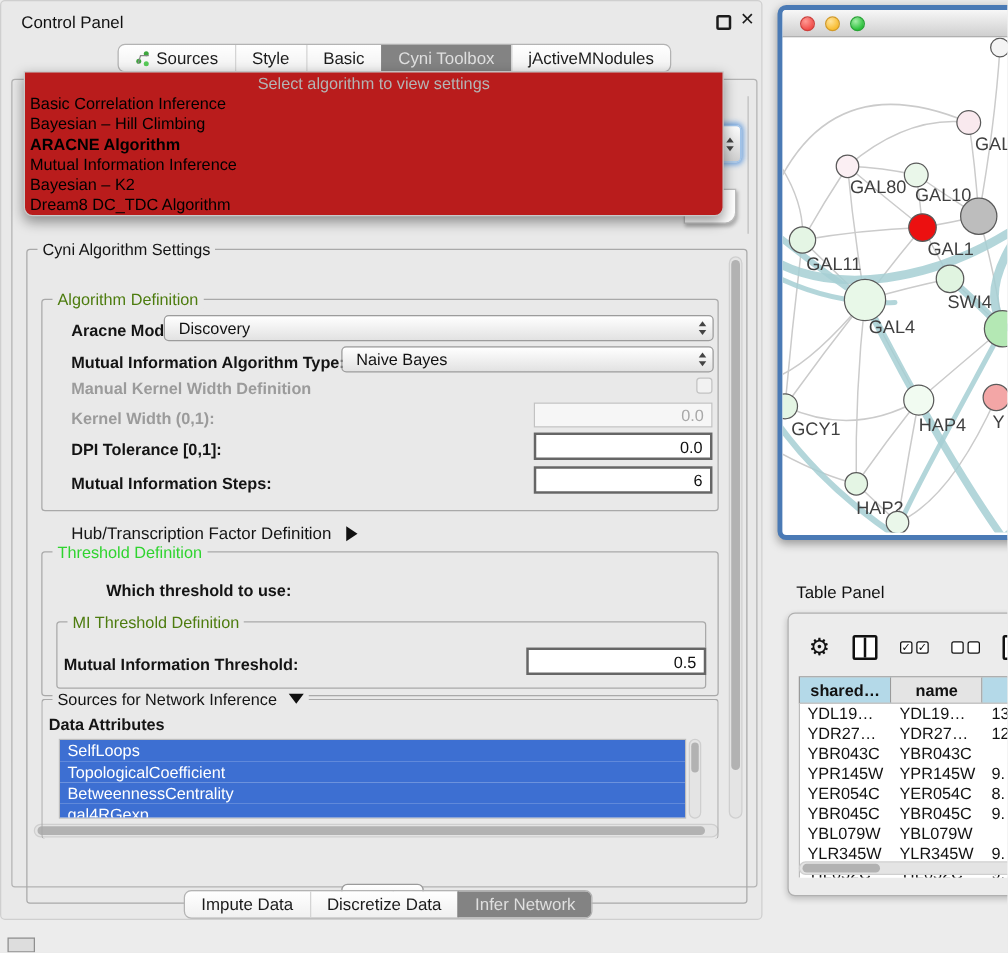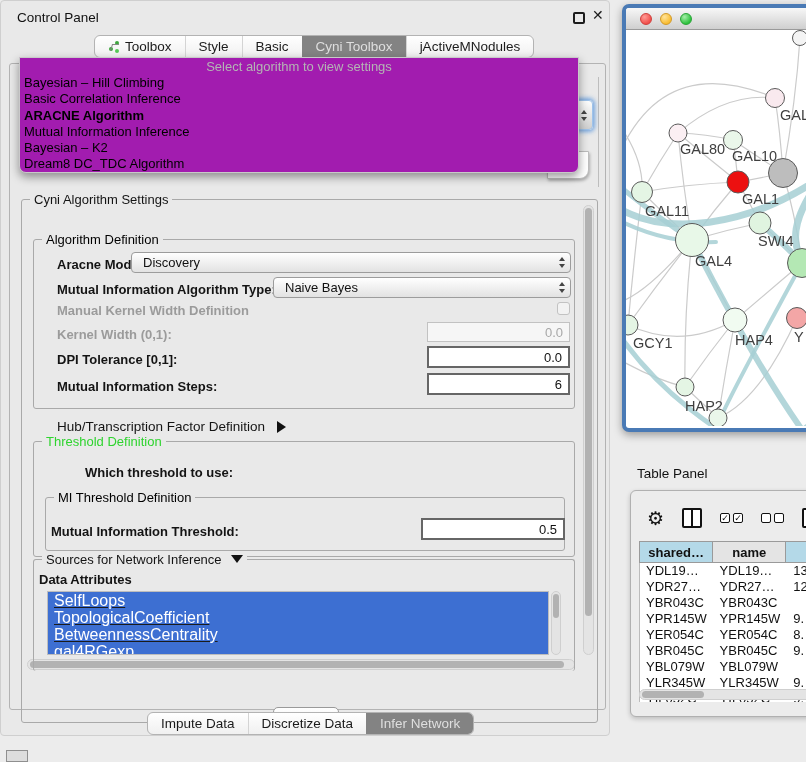--- a/index.html
+++ b/index.html
@@ -29,31 +29,31 @@
                  border:1px solid #b3b3b3;border-radius:3px;}
 
   
   .frag-line{left:597px;top:76px;width:0;height:110px;border-left:1px solid #bdbdbd;}
   .frag-corner{left:546px;top:150px;width:42px;height:28px;background:#fff;border:1px solid #bdbdbd;
                border-radius:0 0 9px 0;box-shadow:1px 2px 3px rgba(0,0,0,.25);}
   .frag-stepper{left:574px;top:99px;width:18px;height:30px;border-radius:4px;background:linear-gradient(#fdfdfd,#cfcfcf);
                 border:1px solid #9fc3ea;box-shadow:0 0 4px 2px rgba(90,150,220,.8);display:flex;flex-direction:column;align-items:center;justify-content:center;gap:3px;}
 
   
-  .popup{left:18px;top:56px;width:560px;height:116px;background:#a21caf;border:1px solid #c9c9c9;
+  .popup{left:18px;top:56px;width:560px;height:116px;background:#b91c1c;border:1px solid #c9c9c9;
          border-radius:0 0 7px 7px;box-shadow:0 4px 10px rgba(0,0,0,.4);z-index:6;font-size:13px;}
   .popup-placeholder{height:17px;text-align:center;color:#b4b4b4;line-height:17px;}
   .algo-item{height:16.3px;line-height:16.3px;padding-left:4px;color:#000;}
   .algo-item.selected{font-weight:bold;}
 
   
   .group{position:absolute;border:1px solid #a9a9a9;border-radius:3px;}
   .group-title{position:absolute;top:-8px;left:8px;background:#e9e9e9;padding:0 4px;font-size:13px;line-height:15px;white-space:nowrap;}
   .t-black{color:#141414;}
-  .t-blue{color:#000000;}
+  .t-blue{color:#4d7c0f;}
   .t-green{color:#2fd42f;}
 
   .lbl{position:absolute;font-size:13px;font-weight:bold;color:#141414;white-space:nowrap;}
   .lbl.dis{color:#9b9b9b;}
   .plain{font-weight:normal;font-size:13.5px;}
 
   .combo{position:absolute;height:21px;border:1px solid #9c9c9c;border-radius:4px;
          background:linear-gradient(#ffffff,#e2e2e2);display:flex;align-items:center;font-size:13px;}
   .combo-text{padding-left:11px;flex:1;color:#111;}
   .stepper{width:16px;display:flex;flex-direction:column;align-items:center;justify-content:center;gap:3px;}
@@ -68,21 +68,21 @@
   .checkbox{position:absolute;width:13px;height:13px;border:1px solid #c2c2c2;border-radius:3px;background:#f2f2f2;}
 
   .arrow-right{display:inline-block;width:0;height:0;border-top:6px solid transparent;border-bottom:6px solid transparent;border-left:9px solid #111;vertical-align:-2px;}
   .arrow-down{display:inline-block;width:0;height:0;border-left:6px solid transparent;border-right:6px solid transparent;border-top:8px solid #111;vertical-align:1px;}
 
   .vsb{position:absolute;width:11px;background:#e4e4e4;border:1px solid #cfcfcf;border-radius:6px;}
   .vsb-thumb{position:absolute;left:1px;width:7px;background:#b2b2b2;border-radius:4px;}
   .hsb{position:absolute;height:11px;background:#e4e4e4;border:1px solid #cfcfcf;border-radius:6px;}
   .hsb-thumb{position:absolute;top:1px;height:7px;background:#b2b2b2;border-radius:4px;}
 
-  .attr-list{position:absolute;background:#fff;border:1px solid #bdbdbd;overflow:hidden;font-size:16px;text-decoration:underline;}
+  .attr-list{position:absolute;background:#fff;border:1px solid #bdbdbd;overflow:hidden;font-size:13px;}
   .attr-item{height:17px;line-height:17px;color:#fff;background:#3d6fd2;padding-left:6px;}
 
   .apply-btn{position:absolute;width:66px;height:22px;border:1px solid #9a9a9a;border-radius:5px;
              background:linear-gradient(#ffffff,#e8e8e8);font-size:13.5px;display:flex;align-items:center;justify-content:center;}
 
   .mini-icon{left:6px;top:750px;width:22px;height:12px;border:1px solid #8f8f8f;background:#dddddd;}
 
   
   .net-window{left:622px;top:4px;width:210px;height:428px;border:4px solid #4a7ab5;border-radius:7px;
               background:#fff;overflow:hidden;box-shadow:0 3px 8px rgba(0,0,0,.35);}
@@ -118,21 +118,21 @@
 <div class="stage">
 
   <section class="abs dock">
     <div class="abs dock-title">Control Panel</div>
     <div class="abs float-btn"></div>
     <div class="abs close-btn">✕</div>
 
     <div class="abs tabbar" style="left:93px;top:34px;">
         <div class="tab">
           <span class="tab-icon"></span>
-          <span>Toolbox</span>
+          <span>Sources</span>
         </div>
         <div class="tab">
           <span>Style</span>
         </div>
         <div class="tab">
           <span>Basic</span>
         </div>
         <div class="tab selected">
           <span>Cyni Toolbox</span>
         </div>
@@ -146,22 +146,22 @@
     <div class="abs frag-line"></div>
     <div class="abs frag-corner"></div>
     <div class="abs frag-stepper">
       <span class="tri-up"></span>
       <span class="tri-dn"></span>
     </div>
 
     <div class="abs popup">
       <div class="popup-placeholder">Select algorithm to view settings</div>
       <div>
+          <div class="algo-item">Basic Correlation Inference</div>
           <div class="algo-item">Bayesian – Hill Climbing</div>
-          <div class="algo-item">Basic Correlation Inference</div>
           <div class="algo-item selected">ARACNE Algorithm</div>
           <div class="algo-item">Mutual Information Inference</div>
           <div class="algo-item">Bayesian – K2</div>
           <div class="algo-item">Dream8 DC_TDC Algorithm</div>
         </div>
     </div>
 
     <div class="group" style="left:20px;top:198px;width:577px;height:524px;">
       <span class="group-title t-black">Cyni Algorithm Settings</span>
     </div>

